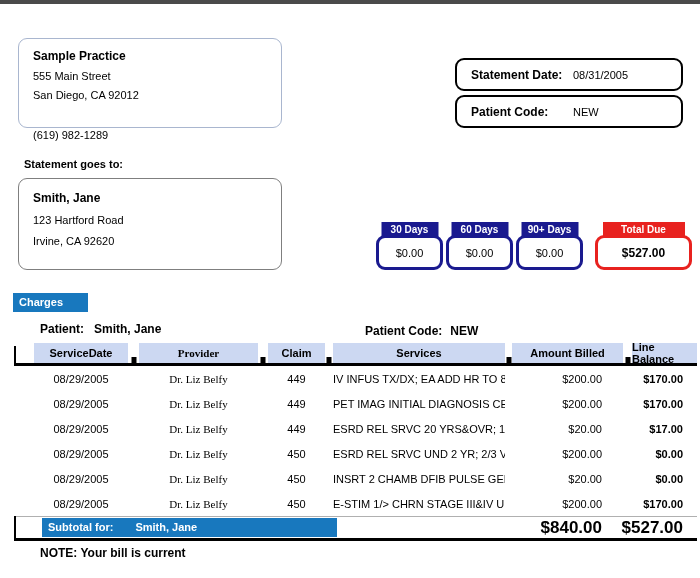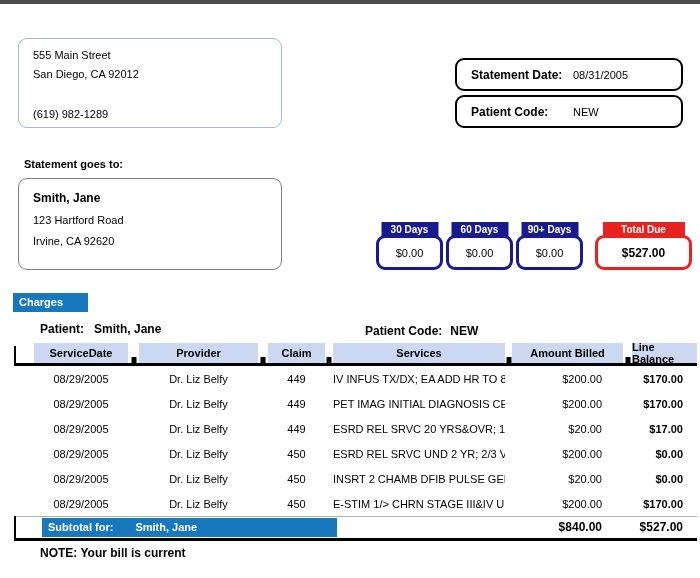--- a/index.html
+++ b/index.html
@@ -92,21 +92,21 @@
     background:#ccd8f2; font-size:11px; font-weight:bold;
     display:flex; align-items:center; justify-content:center;
   }
   .thead .pad { width:20px; }
   .thead .gap { position:relative; }
   .thead .gap::after {
     content:""; position:absolute; left:50%; transform:translateX(-50%);
     bottom:-3px; width:5px; height:9px; background:#000;
   }
   .c1 { width:94px; }  .g1 { width:11px; }
-  .c2 { width:119px; } .g2 { width:10px; }
+  .c2 { width:119px;font-family:Liberation Serif, serif; } .g2 { width:10px; }
   .c3 { width:57px; }  .g3 { width:8px;  }
   .c4 { width:172px; } .g4 { width:7px;  }
   .c5 { width:111px; } .g5 { width:9px;  }
   .c6 { width:65px; }
   .head-rule { left:14px; top:363px; width:683px; height:3px; background:#000; }
   .left-tick-top { left:14px; top:346px; width:2px; height:20px; background:#000; }
 
   .tbody { left:14px; top:366px; width:683px; }
   .trow { height:25px; display:flex; align-items:center; font-size:11px; }
   .trow .pad { width:20px; }
@@ -119,35 +119,36 @@
   
   .sub-thin  { left:14px; top:516px; width:683px; height:1px; background:#b0b0b0; }
   .left-tick-bot { left:14px; top:516px; width:2px; height:25px; background:#000; }
   .sub-row { left:14px; top:517px; width:683px; height:21px; }
   .sub-banner {
     position:absolute; left:28px; top:1px; width:295px; height:19px;
     background:#1878be; color:#fff; font-size:11px; font-weight:bold;
     line-height:19px; padding-left:6px; box-sizing:border-box;
   }
   .sub-banner .nm { margin-left:22px; }
-  .sub-amt { position:absolute; top:0; height:21px; line-height:21px; font-size:12px; font-weight:bold; }
+  .sub-amt { position:absolute; top:0; height:21px; line-height:21px; font-size:17px; font-weight:bold; }
   .sub-amt.billed  { right:95px; }
   .sub-amt.balance { right:14px; }
   .sub-thick { left:14px; top:538px; width:683px; height:3px; background:#000; }
 
   .note-line { left:40px; top:546px; font-size:12px; font-weight:bold; }
 </style>
 </head>
 <body>
 
 <div id="screen">
 
   <div class="abs top-bar"></div>
 
   <div class="abs practice-box">
+    <div class="bname">Sample Practice</div>
     <div class="line">555 Main Street</div>
     <div class="line">San Diego, CA 92012</div>
     <div class="phone">(619) 982-1289</div>
   </div>
 
   <div class="abs info-box" id="stmt-date-box">
     <span class="lbl">Statement Date:</span>
     <span class="val">08/31/2005</span>
   </div>
   <div class="abs info-box" id="pat-code-box">

